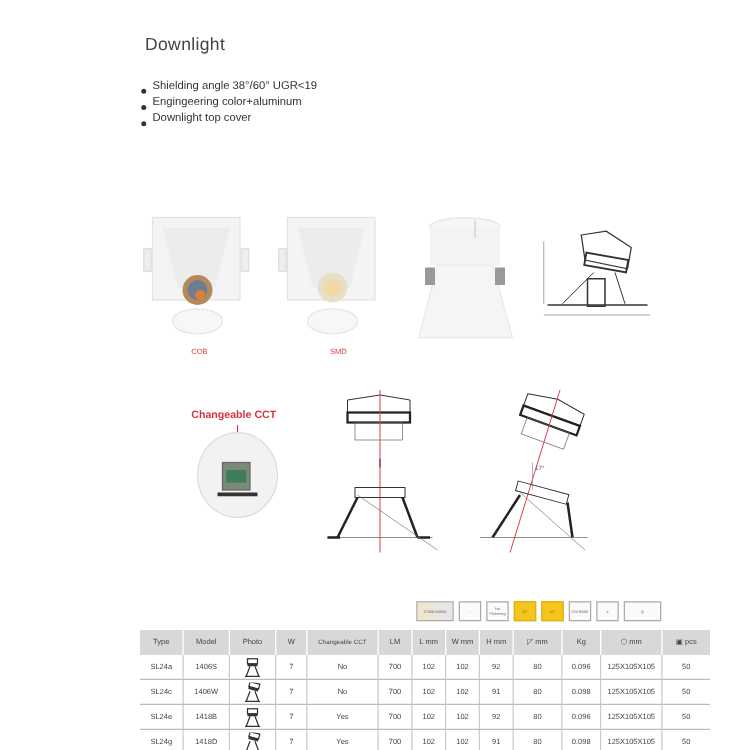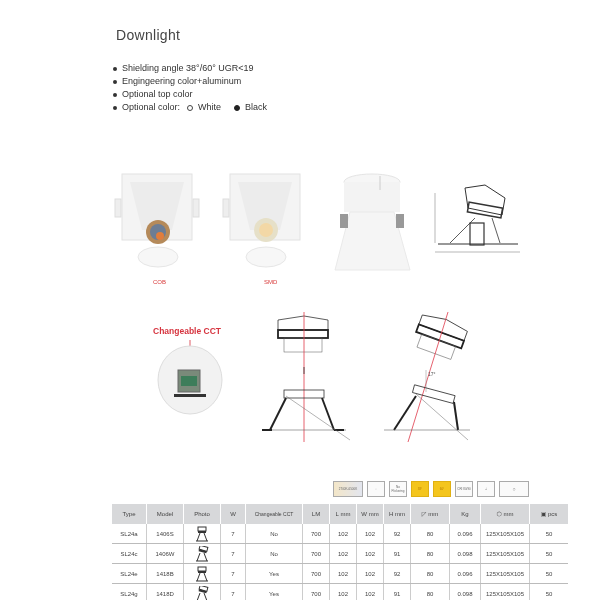--- a/index.html
+++ b/index.html
@@ -1,19 +1,19 @@
 <!DOCTYPE html>
 <html><head>
 <meta charset="utf-8">
 <style>
   html, body { margin: 0; padding: 0; }
   body { width: 600px; height: 600px; background: #ffffff; position: relative; overflow: hidden; font-family: "Liberation Sans", sans-serif; color: #333; }
   .title { position: absolute; left: 116px; top: 27px; font-size: 14px; color: #444; letter-spacing: 0.3px; }
   .features { position: absolute; left: 113px; top: 62px; font-size: 9px; color: #333; line-height: 13px; }
-  .features .row { display: flex; align-items: center; gap: 3px; white-space: nowrap; }
+  .features .row { display: flex; align-items: flex-end; gap: 3px; white-space: nowrap; }
   .bullet { display: inline-block; width: 4px; height: 4px; background: #333; border-radius: 50%; margin-right: 2px; }
   .circ { display: inline-block; width: 6px; height: 6px; border-radius: 50%; border: 1px solid #444; margin: 0 2px 0 4px; box-sizing: border-box; }
   .circ.filled { background: #222; border-color: #222; margin-left: 10px; }
 
   .product { position: absolute; }
   .lbl-red { position: absolute; font-size: 6px; color: #d83a3a; }
 
   .cct-title { position: absolute; left: 153px; top: 326px; font-size: 8.5px; font-weight: bold; color: #d6343f; }
 
   .icons { position: absolute; left: 333px; top: 481px; display: flex; gap: 4px; }
@@ -36,29 +36,21 @@
   <div class="row">
       <span class="bullet"></span>
       <span>Shielding angle 38°/60°   UGR&lt;19</span>
     </div>
   <div class="row">
       <span class="bullet"></span>
       <span>Engingeering color+aluminum</span>
     </div>
   <div class="row">
       <span class="bullet"></span>
-      <span>Optional top color</span>
-    </div>
-  <div class="row">
-      <span class="bullet"></span>
-      <span>Optional color:</span>
-      <span class="circ"></span>
-      <span>White</span>
-      <span class="circ filled"></span>
-      <span>Black</span>
+      <span>Downlight top cover</span>
     </div>
 </div>
 
 <svg class="product" style="left:112px;top:172px" width="92" height="100">
   <rect x="10" y="2" width="70" height="66" fill="#f4f4f4" stroke="#e2e2e2"></rect>
   <polygon points="18,10 72,10 60,58 30,58" fill="#ececec"></polygon>
   <rect x="3" y="27" width="6" height="18" fill="#eee" stroke="#ddd"></rect>
   <rect x="81" y="27" width="6" height="18" fill="#eee" stroke="#ddd"></rect>
   <circle cx="46" cy="60" r="12" fill="#b58a5a"></circle>
   <circle cx="46" cy="60" r="8" fill="#6d7d94"></circle>

